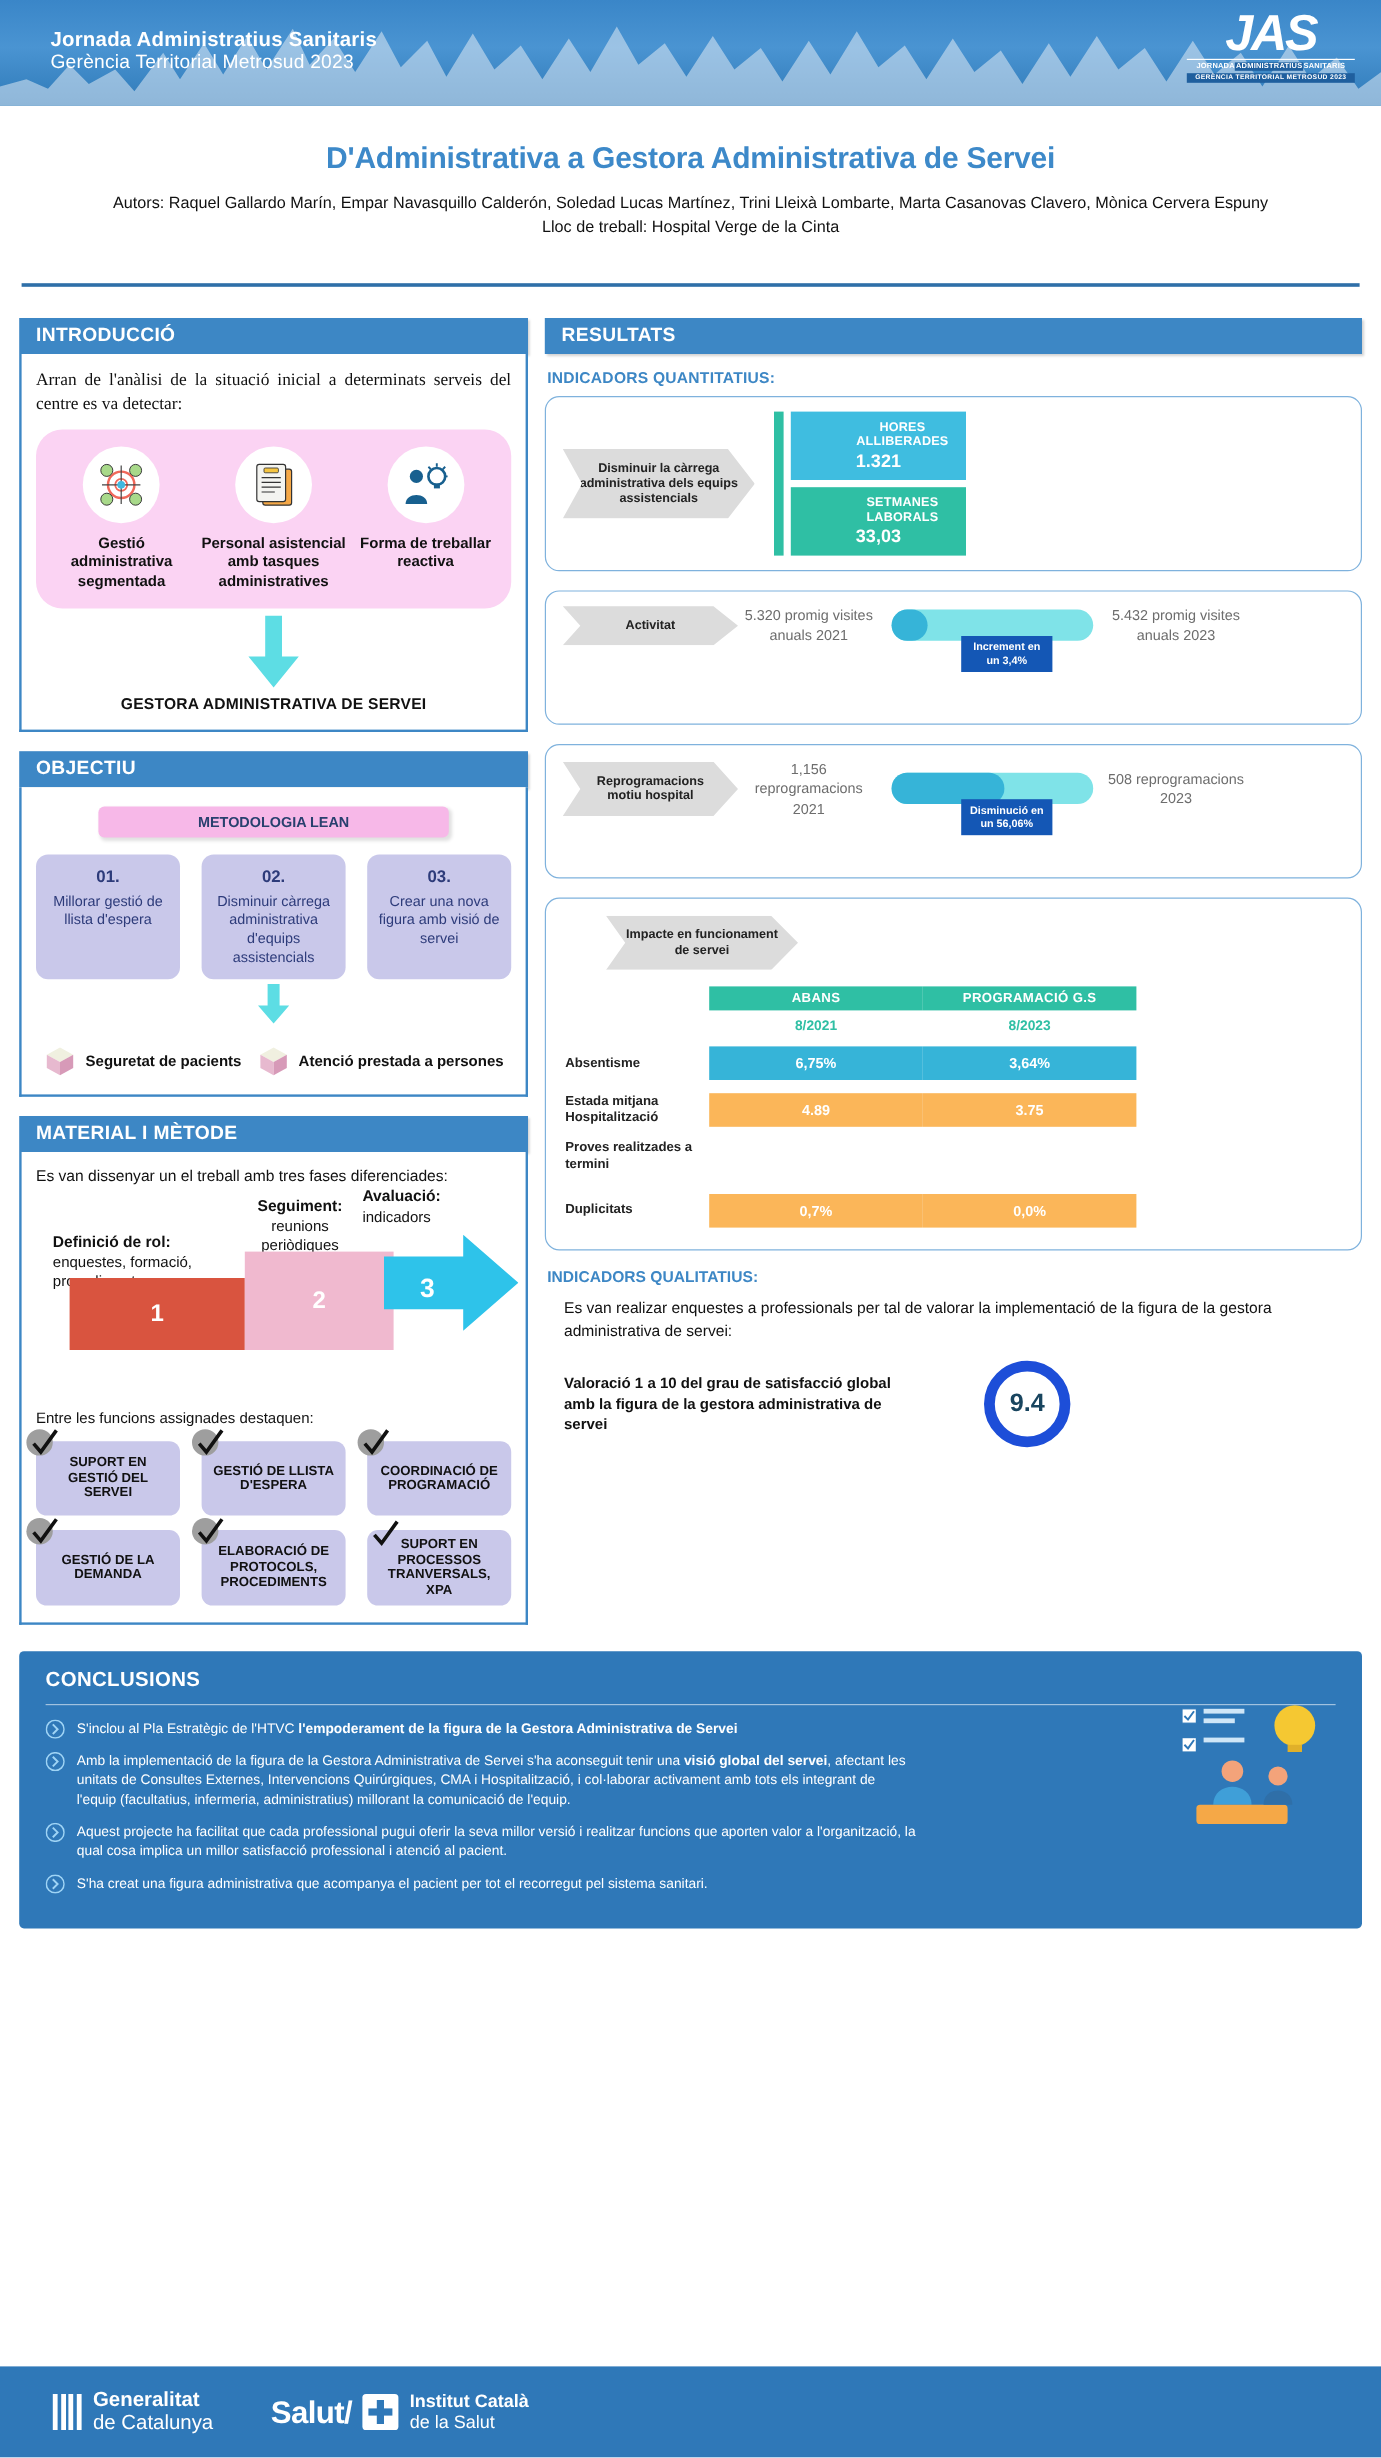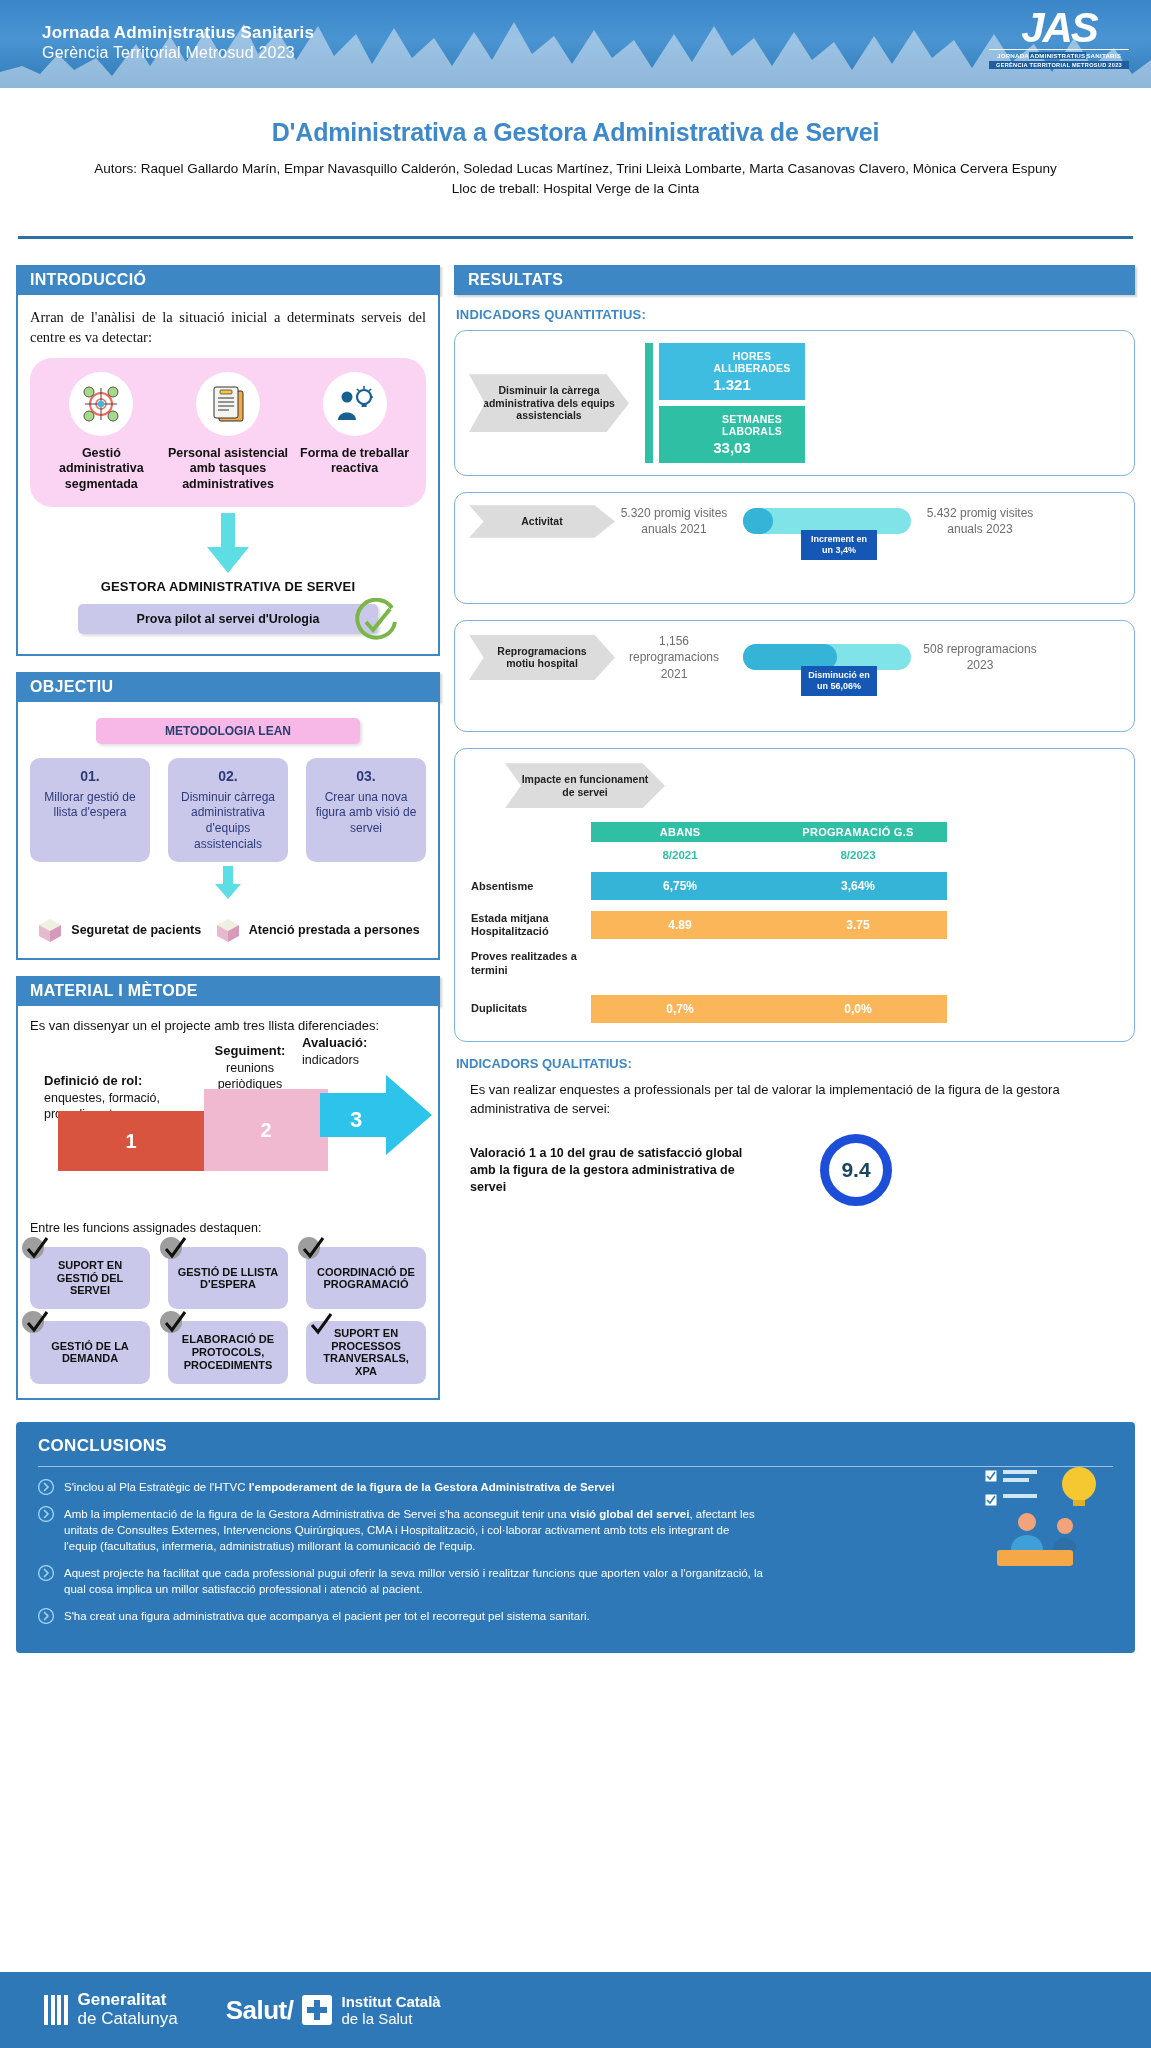--- a/index.html
+++ b/index.html
@@ -95,21 +95,21 @@
   .pilot-wrap { position: relative; margin-top: 10px; height: 36px; }
   .pilot-box {
     background: #c9c8ea; border-radius: 5px; width: 300px; margin: 0 auto;
     text-align: center; font-size: 12.5px; font-weight: bold; color: #111;
     padding: 8px 0; box-shadow: 2px 2px 3px rgba(0,0,0,.14);
   }
   .check-circle { position: absolute; right: 26px; top: -6px; }
 
   
   .lean-pill {
-    background: #f7b8e8; border-radius: 5px; width: 264px; margin: 4px auto 0 auto;
+    background: #f7b8e8; border-radius: 5px; width: 292px; margin: 4px auto 0 auto;
     text-align: center; font-size: 12px; font-weight: bold; color: #28406e;
     padding: 6px 0; box-shadow: 2px 2px 3px rgba(0,0,0,.12);
   }
   .obj-row { display: flex; justify-content: space-between; margin-top: 14px; }
   .obj-card {
     width: 120px; background: #c9c8ea; border-radius: 10px; padding: 9px 6px 10px 6px;
     text-align: center; color: #2d3b7a; font-size: 12px; line-height: 1.3; min-height: 84px;
   }
   .obj-card .num { font-weight: bold; font-size: 14px; display: block; margin-bottom: 5px; }
   .obj-bottom { display: flex; justify-content: space-around; align-items: center; margin-top: 16px; }
@@ -309,27 +309,20 @@
           <div class="pp-label">Forma de treballar reactiva</div>
         </div>
       </div>
 
       <svg class="down-arrow" height="62" viewBox="0 0 46 62">
         <path d="M16,0 L30,0 L30,34 L44,34 L23,60 L2,34 L16,34 Z" fill="#5ddde4"></path>
       </svg>
 
       <div class="gas-title">GESTORA ADMINISTRATIVA DE SERVEI</div>
 
-      <div class="pilot-wrap">
-        <div class="pilot-box">Prova pilot al servei d'Urologia</div>
-        <svg class="check-circle" width="48" height="48" viewBox="0 0 48 48">
-          <path d="M40,10 A19,19 0 1 0 43,24" fill="none" stroke="#7ab648" stroke-width="4"></path>
-          <path d="M14,24 L21,32 L38,11" fill="none" stroke="#7ab648" stroke-width="4"></path>
-        </svg>
-      </div>
     </div>
 
     <div class="sec-head" style="margin-top:16px">OBJECTIU</div>
     <div class="sec-body">
       <div class="lean-pill">METODOLOGIA LEAN</div>
       <div class="obj-row">
         <div class="obj-card">
           <span class="num">01.</span>
           <span>Millorar gestió de llista d'espera</span>
         </div>
@@ -360,21 +353,21 @@
             <path d="M3,9 L14,15 L14,26 L3,20 Z" fill="#e7b9cf"></path>
             <path d="M25,9 L14,15 L14,26 L25,20 Z" fill="#d79ab8"></path>
           </svg>
           <div class="txt">Atenció prestada a persones</div>
         </div>
       </div>
     </div>
 
     <div class="sec-head" style="margin-top:16px">MATERIAL I MÈTODE</div>
     <div class="sec-body">
-      <div class="mm-text">Es van dissenyar un el projecte amb tres llista diferenciades:</div>
+      <div class="mm-text">Es van dissenyar un el treball amb tres fases diferenciades:</div>
 
       <div class="phases">
         <div class="ph-label" style="left:14px; top:32px; width:140px;">
           <b>Definició de rol:</b><br>
           <span>enquestes, formació, procediments</span>
         </div>
         <div class="ph-label" style="left:170px; top:2px; width:100px;text-align:center;">
           <b>Seguiment:</b><br>
           <span>reunions periòdiques</span>
         </div>

